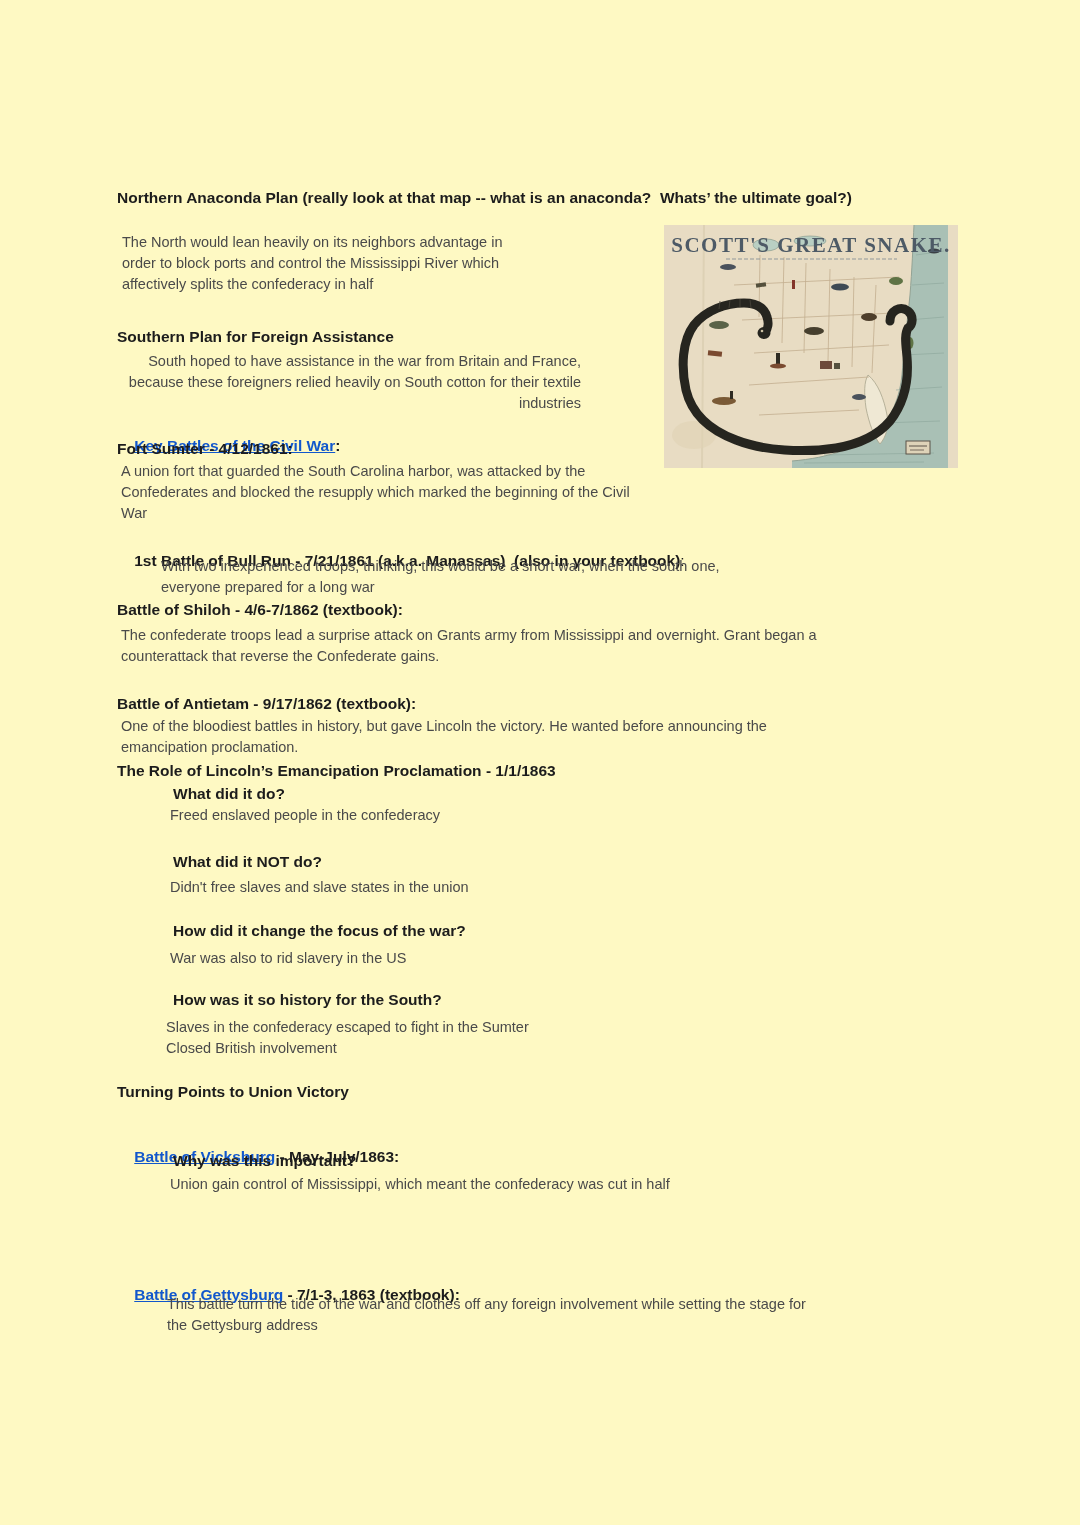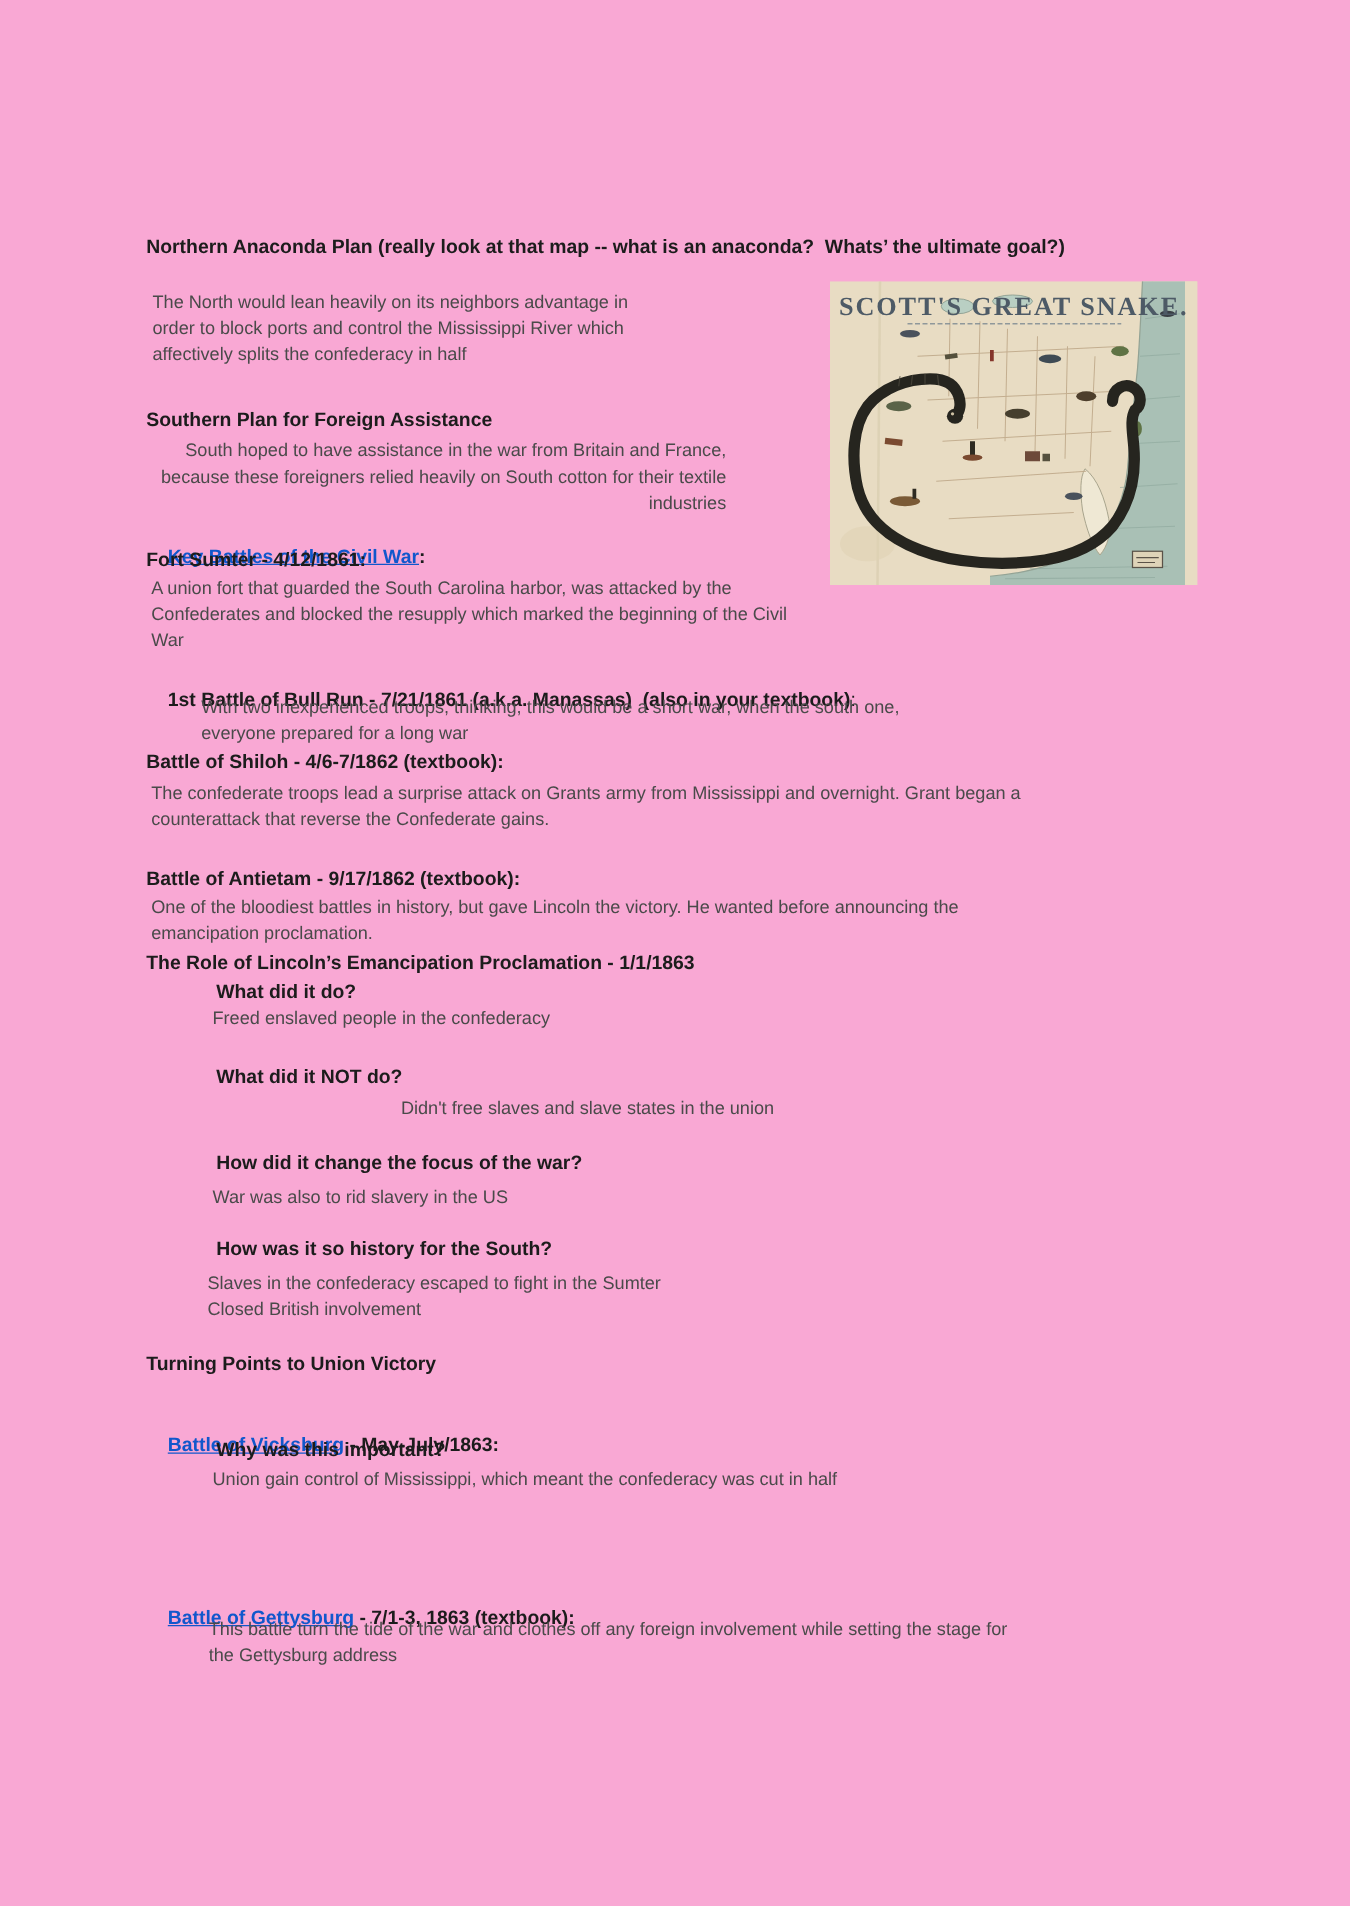--- a/index.html
+++ b/index.html
@@ -1,17 +1,17 @@
 <!DOCTYPE html>
 <html><head>
 <meta charset="utf-8">
 <style>
   html,body { margin:0; padding:0; background:#fff; }
   .page {
-    position:relative; width:1080px; height:1525px; background:#f9a8d4;
+    position:relative; width:1080px; height:1525px; background:#fef9c3;
     font-family:"Liberation Sans", sans-serif; overflow:hidden;
   }
   .h {
     position:absolute; font-weight:bold; color:#1c1c1c;
     font-size:15.5px; line-height:20px; white-space:pre;
   }
   .b {
     position:absolute; color:#4a4a4a; font-weight:400;
     font-size:14.5px; line-height:21px;
   }
@@ -141,21 +141,21 @@
 
   <div class="h" style="left:117px; top:694px;">Battle of Antietam - 9/17/1862 (textbook):</div>
   <div class="b" style="left:121px; top:716px; width:700px;">One of the bloodiest battles in history, but gave Lincoln the victory. He wanted before announcing the emancipation proclamation.</div>
 
   <div class="h" style="left:117px; top:761px;">The Role of Lincoln’s Emancipation Proclamation - 1/1/1863</div>
 
   <div class="h" style="left:173px; top:784px;">What did it do?</div>
   <div class="b" style="left:170px; top:805px; width:600px;">Freed enslaved people in the confederacy</div>
 
   <div class="h" style="left:173px; top:852px;">What did it NOT do?</div>
-  <div class="b" style="left:170px; top:877px; width:600px;text-align:center;">Didn't free slaves and slave states in the union</div>
+  <div class="b" style="left:170px; top:877px; width:600px;">Didn't free slaves and slave states in the union</div>
 
   <div class="h" style="left:173px; top:921px;">How did it change the focus of the war?</div>
   <div class="b" style="left:170px; top:948px; width:600px;">War was also to rid slavery in the US</div>
 
   <div class="h" style="left:173px; top:990px;">How was it so history for the South?</div>
   <div class="b" style="left:166px; top:1017px; width:620px;">Slaves in the confederacy escaped to fight in the Sumter</div>
   <div class="b" style="left:166px; top:1038px; width:620px;">Closed British involvement</div>
 
   <div class="h" style="left:117px; top:1082px;">Turning Points to Union Victory</div>
 

